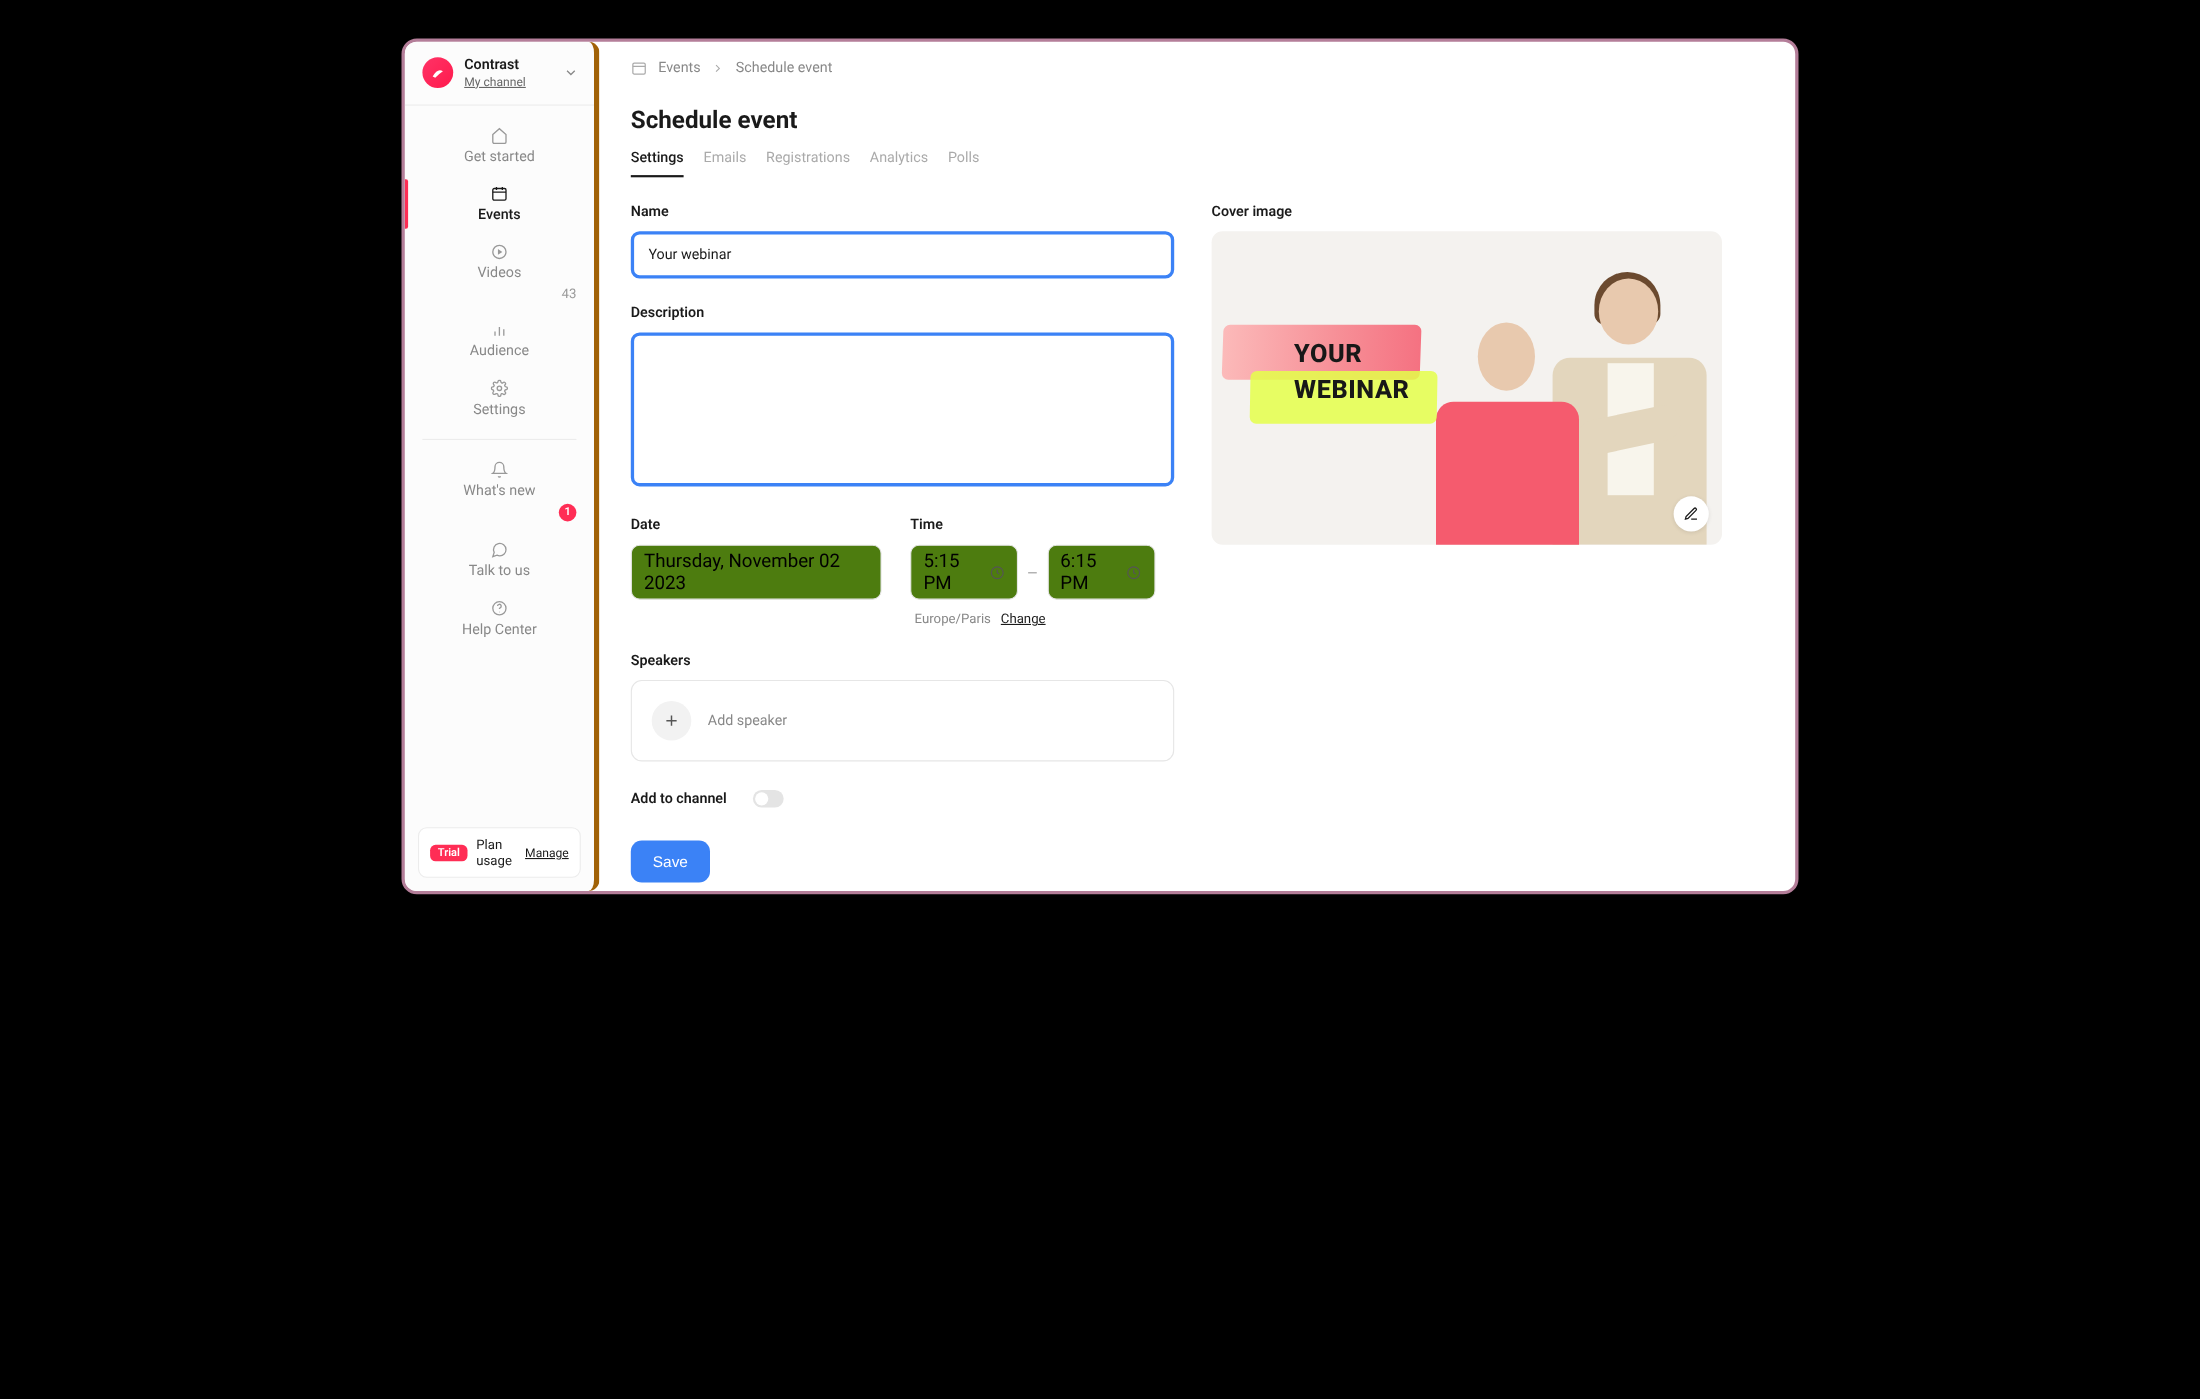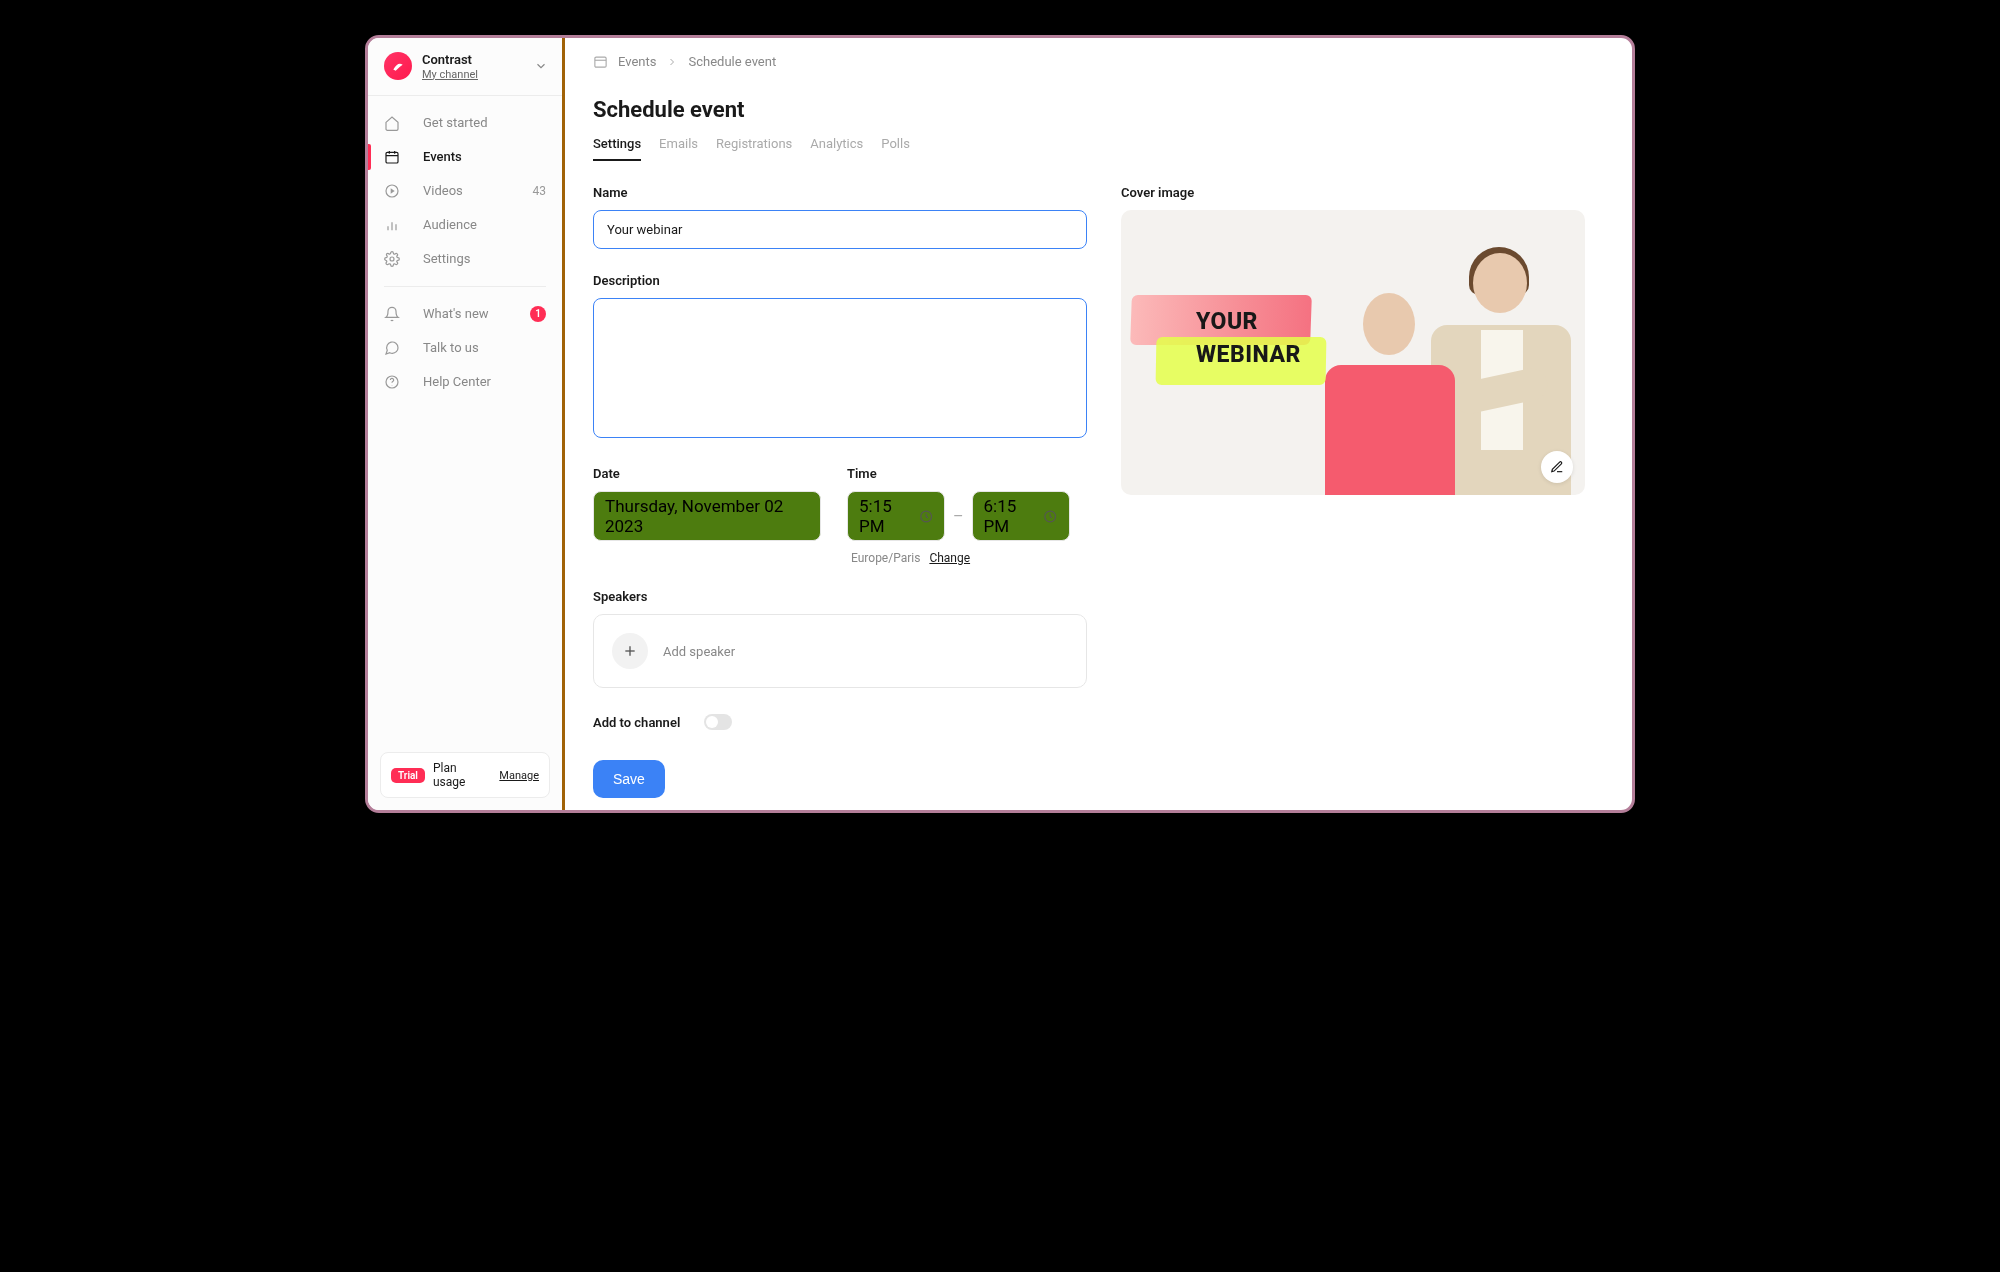--- a/index.html
+++ b/index.html
@@ -18,26 +18,27 @@
   background: #fff;
   border-radius: 14px;
   border: 3px solid #b47e99;
   overflow: hidden;
   display: flex;
   position: relative;
 }
 
 
 .sidebar {
-  width: 197px;
+  width: 177px;
   background: #fcfcfc;
-  border-right: 3px solid #a16207;
+  border-right: 5px solid #a16207;
   display: flex;
   flex-direction: column;
   position: relative;
+  border-radius: 10px;
 }
 .sidebar-header {
   display: flex;
   align-items: center;
   padding: 14px 14px 14px 16px;
   gap: 10px;
   border-bottom: 1px solid #ececec;
 }
 .logo {
   width: 28px; height: 28px; border-radius: 50%;
@@ -48,25 +49,26 @@
 .logo svg { width: 14px; height: 14px; }
 .channel-info { flex: 1; line-height: 1.2; }
 .channel-name { font-size: 13px; font-weight: 600; color: #1a1a1a; }
 .channel-sub { font-size: 11px; color: #666; text-decoration: underline; }
 .chevron { width: 14px; color: #888; }
 
 .nav { padding: 10px 0; flex: 1; }
 .nav-item {
   display: flex; align-items: center;
   padding: 9px 16px;
-  gap: 23px;
+  gap: 4px;
   font-size: 13px;
   color: #888;
   cursor: pointer;
   position: relative;
+  flex-direction: column;
 }
 .nav-item .icon { width: 16px; flex-shrink: 0; display:flex; align-items:center; justify-content:center; }
 .nav-item .icon svg { width: 16px; height: 16px; stroke: #999; }
 .nav-item.active { color: #1a1a1a; font-weight: 500; }
 .nav-item.active::before {
   content: ''; position: absolute; left: 0; top: 4px; bottom: 4px; width: 3px;
   background: #ff2d55; border-radius: 0 2px 2px 0;
 }
 .nav-item.active .icon svg { stroke: #1a1a1a; }
 .nav-count { margin-left: auto; color: #999; font-size: 12px; }
@@ -106,21 +108,21 @@
 .tabs { display: flex; gap: 18px; border-bottom: none; font-size: 13px; margin-bottom: 24px; }
 .tab { color: #aaa; padding-bottom: 8px; cursor: pointer; }
 .tab.active { color: #1a1a1a; border-bottom: 2px solid #1a1a1a; font-weight: 500; }
 
 .content-cols { display: flex; gap: 34px; }
 .left-col { flex: 1; max-width: 494px; }
 .right-col { width: 464px; }
 
 .field-label { font-size: 13px; font-weight: 600; color: #1a1a1a; margin-bottom: 10px; display: block; }
 .input, .textarea {
-  width: 100%; border: 1px solid #3b82f6; border-radius: 8px;
+  width: 100%; border: 3px solid #3b82f6; border-radius: 8px;
   padding: 11px 13px; font-size: 13px; font-family: inherit;
   background: #fff; color: #1a1a1a;
 }
 .textarea { height: 140px; resize: none; }
 .field-block { margin-bottom: 24px; }
 
 .datetime-row { display: flex; gap: 26px; }
 .date-col { flex: 1; }
 .time-col { width: 240px; }
 .time-inputs { display: flex; align-items: center; gap: 8px; }

